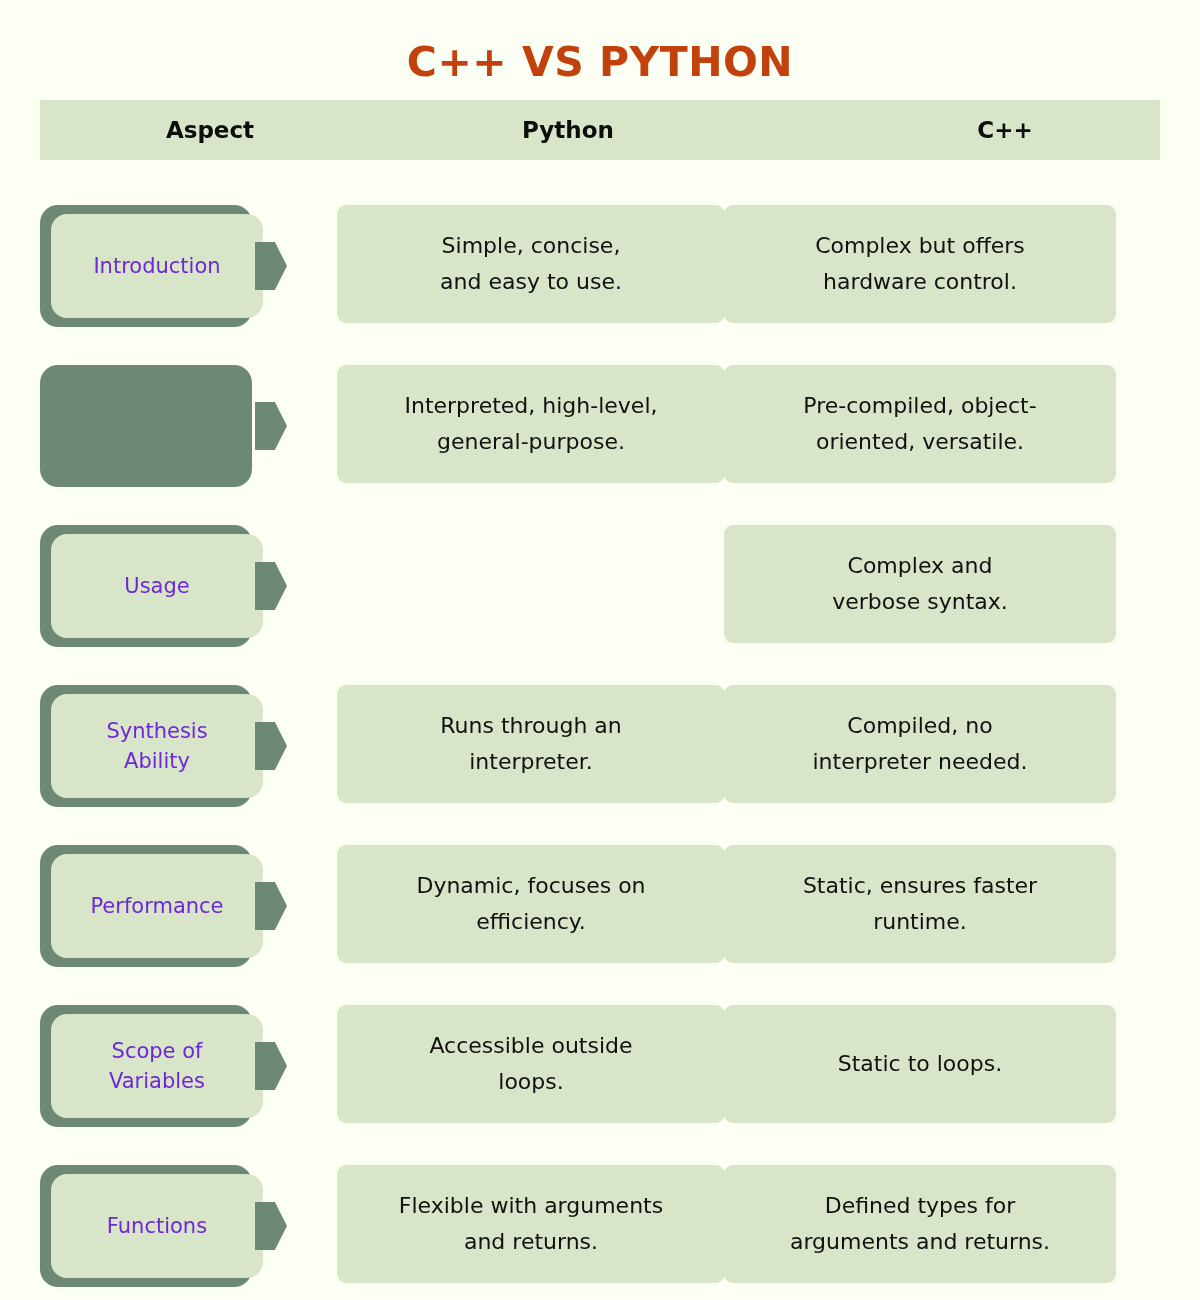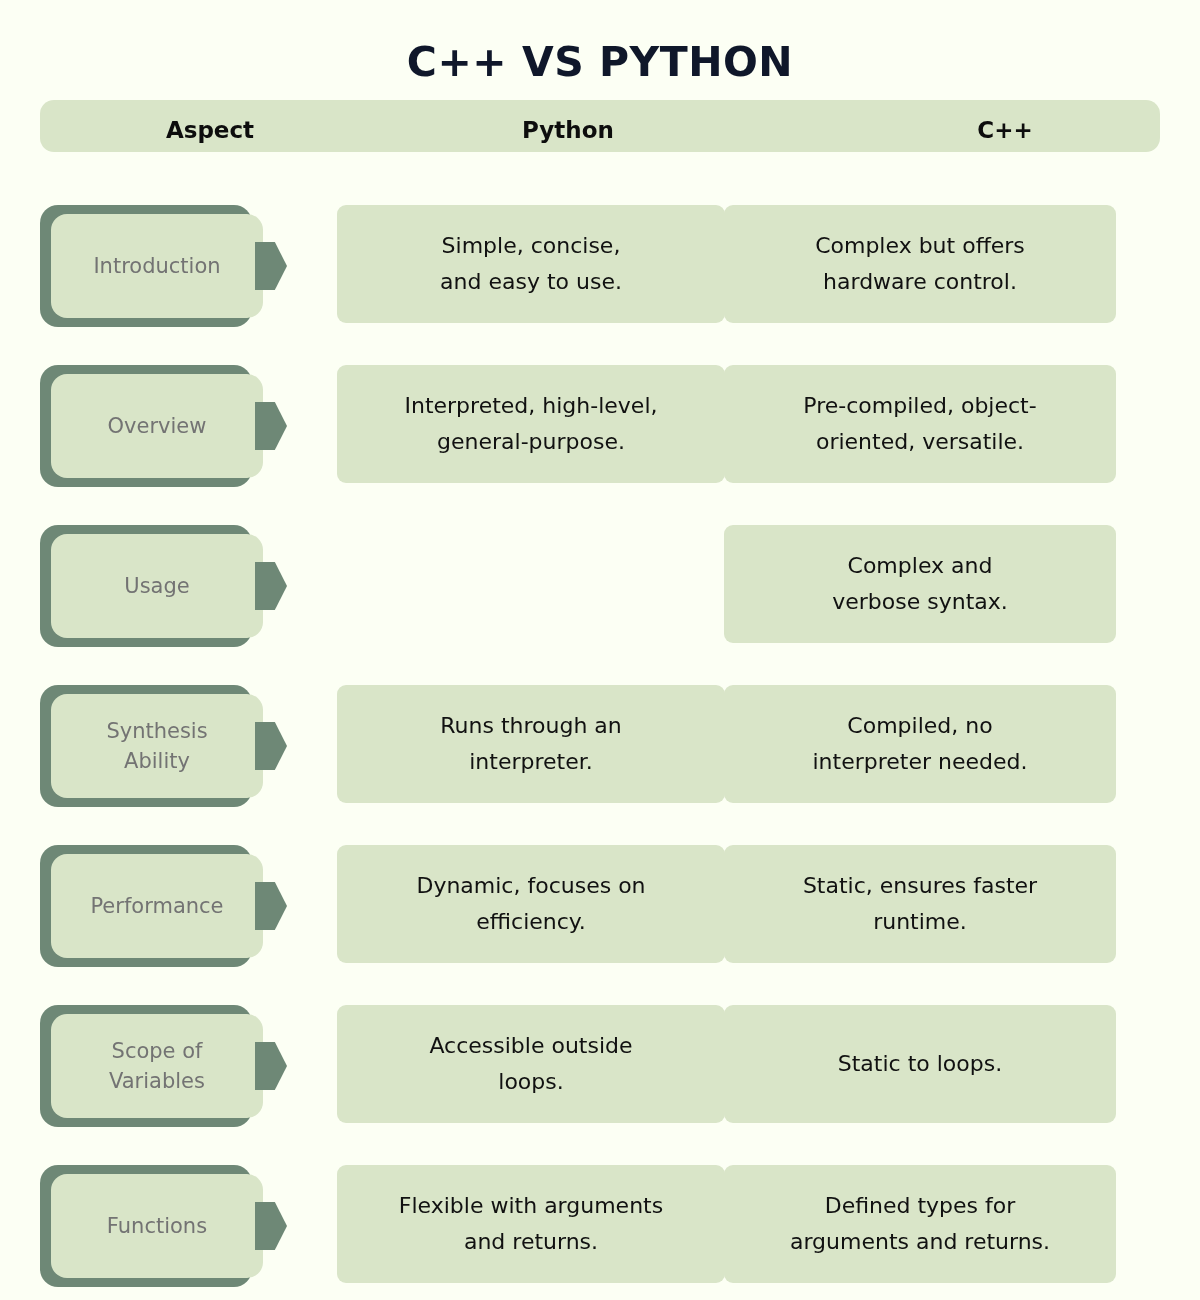--- a/index.html
+++ b/index.html
@@ -20,33 +20,33 @@
   
   .title {
     position: absolute;
     left: 0;
     top: 38px;
     width: 1200px;
     text-align: center;
     font-size: 41px;
     font-weight: 700;
     letter-spacing: 0.5px;
-    color: #0f172a;
+    color: #c2410c;
     font-family: "DejaVu Sans", sans-serif;
   }
 
   
   .header-bar {
     position: absolute;
     left: 40px;
     top: 100px;
     width: 1120px;
-    height: 52px;
+    height: 60px;
     background: #d9e5c8;
-    border-radius: 14px;
+    border-radius: 0;
   }
   .header-label {
     position: absolute;
     top: 0;
     height: 60px;
     line-height: 60px;
     text-align: center;
     font-size: 23px;
     font-weight: 700;
     color: #0d0d0d;
@@ -91,21 +91,21 @@
     background: #d9e5c8;
     border-radius: 16px;
     display: flex;
     align-items: center;
     justify-content: center;
     padding: 0 10px;
   }
   .aspect-label {
     font-size: 21px;
     line-height: 1.45;
-    color: #737373;
+    color: #6d28d9;
     text-align: center;
     font-family: "DejaVu Sans", sans-serif;
     white-space: pre-line;
   }
   .aspect-pointer {
     position: absolute;
     left: 215px;
     top: 37px;
     width: 32px;
     height: 48px;
@@ -162,23 +162,20 @@
 and easy to use.</span>
       </div>
       <div class="content-cell col-cpp">
         <span class="cell-text">Complex but offers
 hardware control.</span>
       </div>
     </div>
     <div class="row" style="top: 365px;">
       <div class="aspect-cell">
         <div class="aspect-shadow"></div>
-        <div class="aspect-card">
-          <span class="aspect-label">Overview</span>
-        </div>
         <div class="aspect-pointer"></div>
       </div>
       <div class="content-cell col-python">
         <span class="cell-text">Interpreted, high-level,
 general-purpose.</span>
       </div>
       <div class="content-cell col-cpp">
         <span class="cell-text">Pre-compiled, object-
 oriented, versatile.</span>
       </div>

